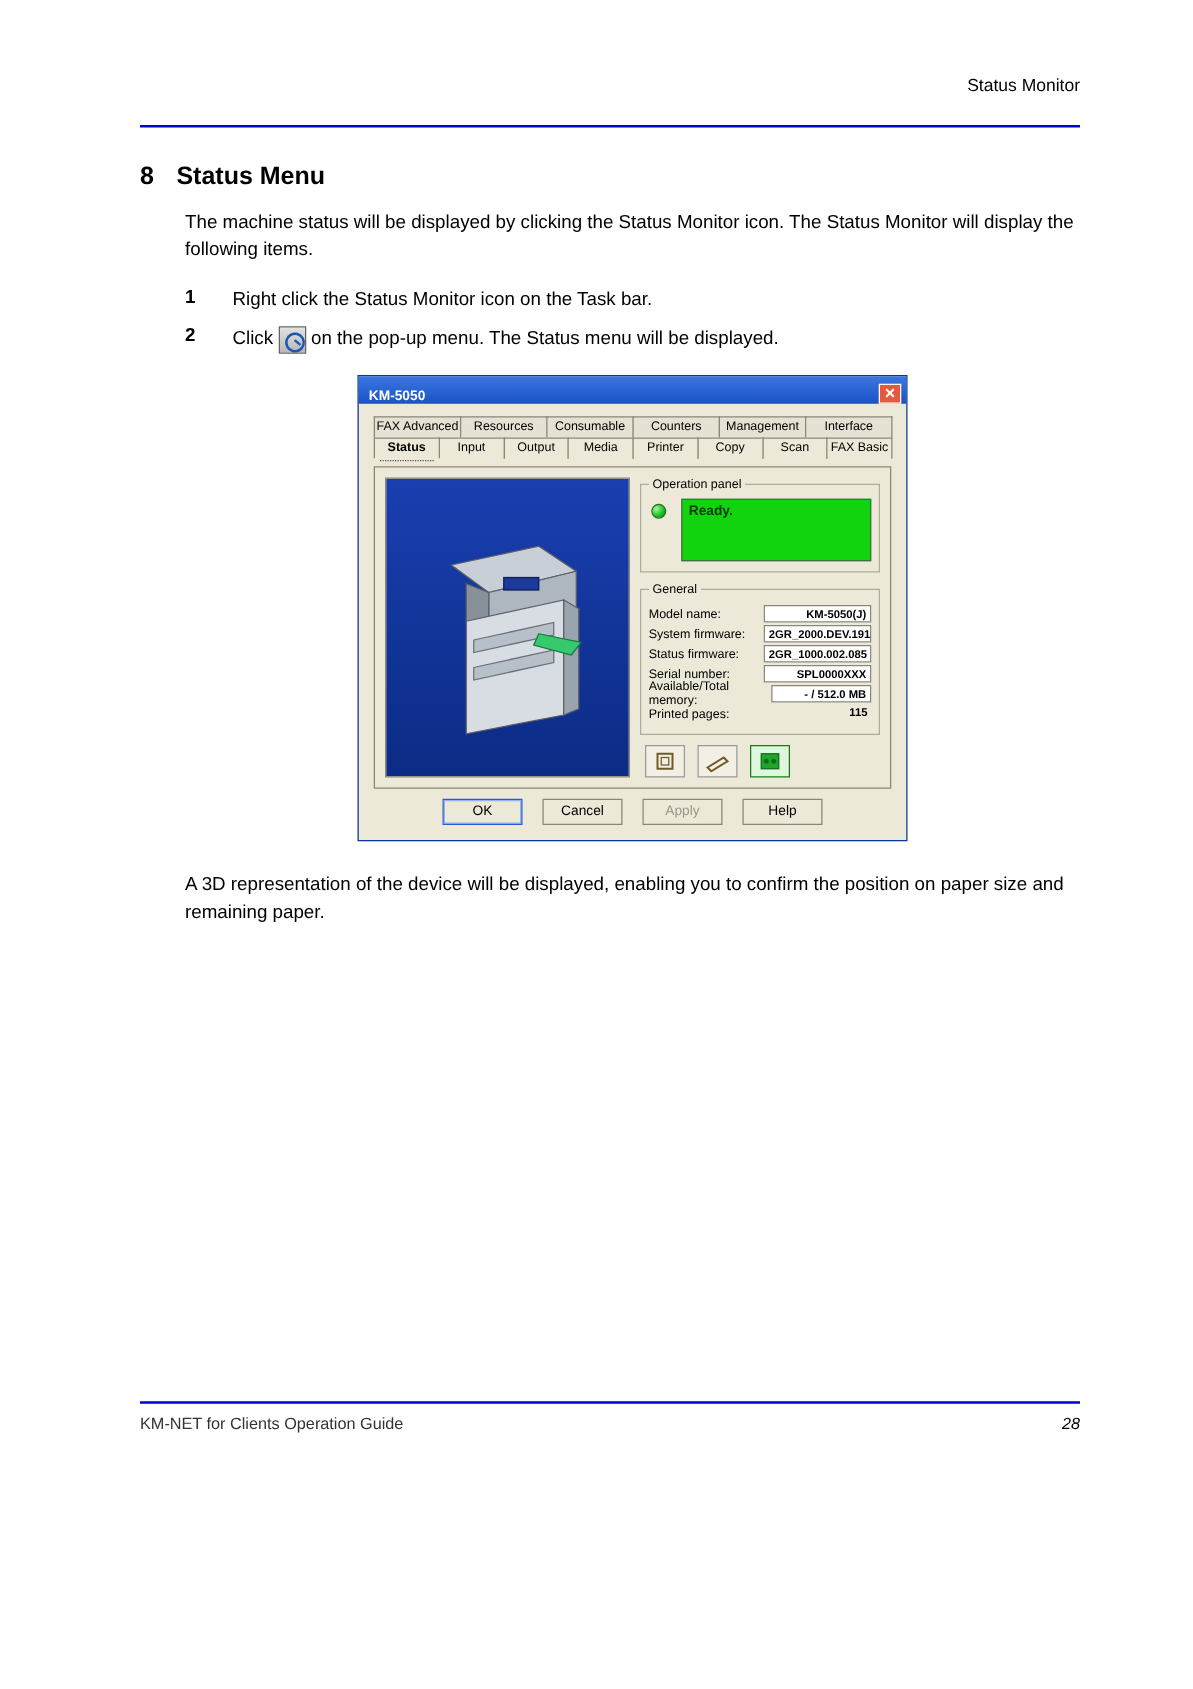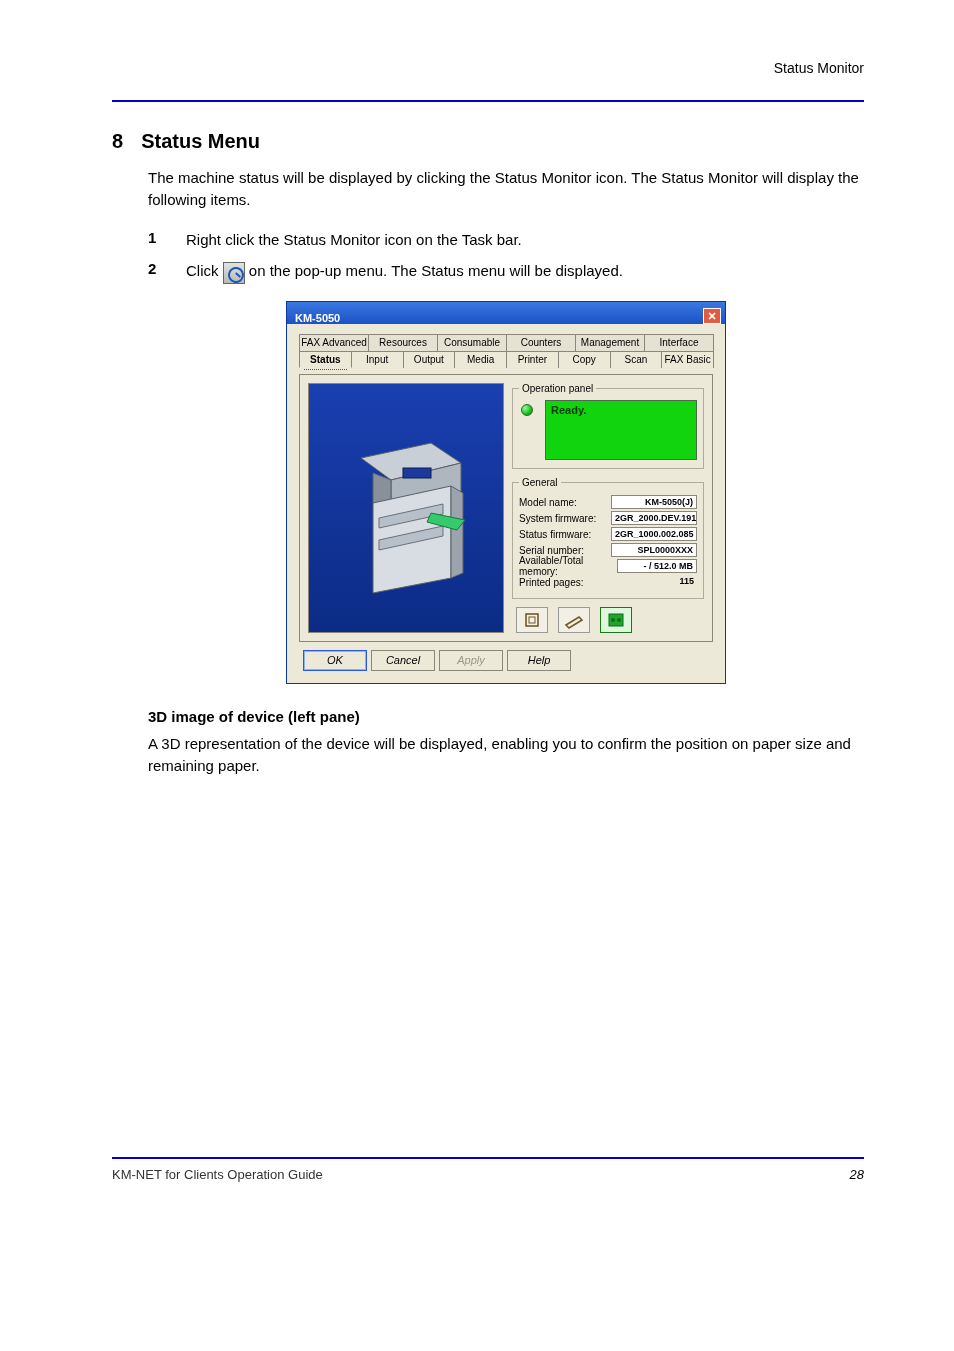--- a/index.html
+++ b/index.html
@@ -150,21 +150,21 @@
   fieldset.grp legend{ font-size:10px; padding:0 3px; }
   .op-row{ display:flex; gap:10px; align-items:flex-start; }
   .led {
     width:12px; height:12px; border-radius:50%;
     background:radial-gradient(circle at 30% 30%, #9ff7a0, #15c11a 60%, #0a7a10);
     border:1px solid #2a6b2a;
     margin:4px 2px;
     flex:0 0 12px;
   }
   .lcd {
-    flex:1 1 auto; height:60px;
+    flex:1 1 auto; height:50px;
     background:#12d40e;
     border:1px solid #4a6b4a;
     color:#003b00;
     font-weight:bold;
     font-size:11px;
     padding:3px 5px;
   }
 
   .gen-row{ display:flex; align-items:center; height:16px; font-size:10px; }
   .gen-label{ flex:1 1 auto; }
@@ -183,21 +183,21 @@
   .icon-row{ display:flex; gap:10px; padding:0 4px; }
   .mini-icon{
     width:32px; height:26px;
     border:1px solid #999;
     background:#f2efe4;
     display:flex; align-items:center; justify-content:center;
   }
   .mini-icon.sel{ border:1px solid #1a7a1a; background:#dff7dc; }
   .mini-icon svg{ width:22px; height:18px; }
 
-  .dlg-buttons{ display:flex; justify-content:flex-start; gap:4px; padding:8px 4px 2px 4px;font-style:italic; }
+  .dlg-buttons{ display:flex; justify-content:center; gap:16px; padding:8px 4px 2px 4px; }
   .dlg-btn{
     width:64px; height:21px;
     border:1px solid #8a867a;
     background:#ece9d8;
     font-size:11px;
     text-align:center; line-height:19px;
   }
   .dlg-btn.default{ border:1px solid #2a5bd7; box-shadow:0 0 0 1px #8fb3f0 inset; }
   .dlg-btn.disabled{ color:#9a978a; }
 
@@ -351,21 +351,20 @@
             <div class="dlg-buttons">
               <div class="dlg-btn default">OK</div>
               <div class="dlg-btn">Cancel</div>
               <div class="dlg-btn disabled">Apply</div>
               <div class="dlg-btn">Help</div>
             </div>
           </div>
         </div>
       </div>
 
-      <div class="sub-h3">3D image of device (left pane)</div>
       <p class="body">A 3D representation of the device will be displayed, enabling you to confirm the position on paper size and remaining paper.</p>
     </div>
   </div>
 
   <div class="footer-area">
     <hr class="footer-hr">
     <div class="footer-row">
       <span>KM-NET for Clients Operation Guide</span>
       <span class="pg">28</span>
     </div>

